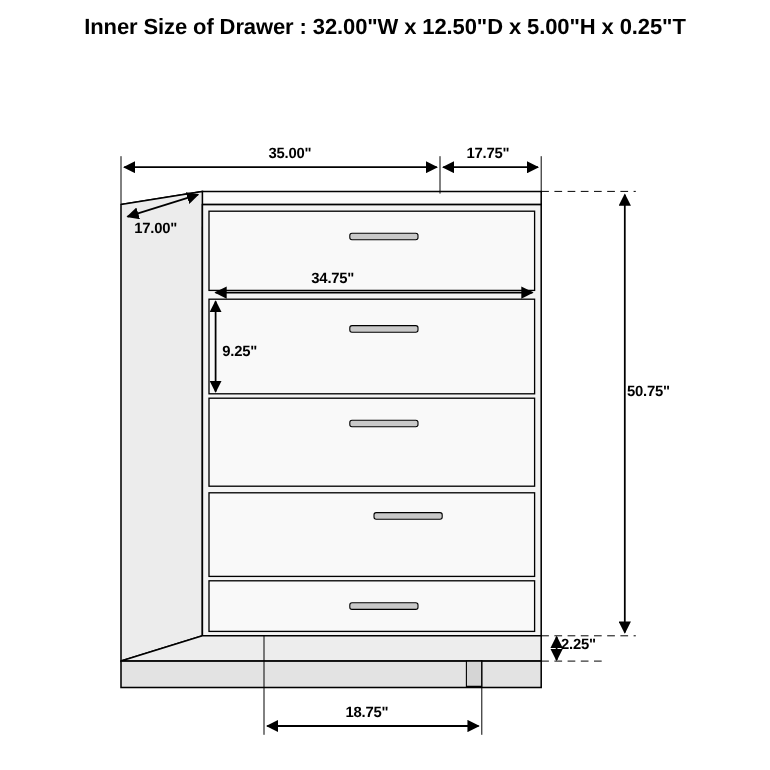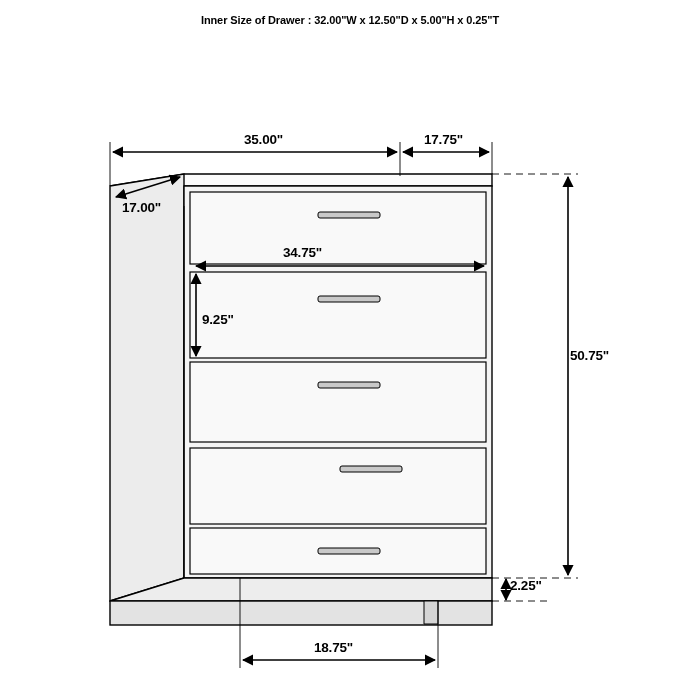--- a/index.html
+++ b/index.html
@@ -21,21 +21,21 @@
     top: 0;
     width: 700px;
     height: 700px;
   }
   .title {
     position: absolute;
     left: 0;
     top: 14px;
     width: 700px;
     text-align: center;
-    font-size: 11px;
+    font-size: 20px;
     font-weight: bold;
     letter-spacing: -0.1px;
   }
   svg.diagram {
     position: absolute;
     left: 0;
     top: 0;
     width: 700px;
     height: 700px;
   }

